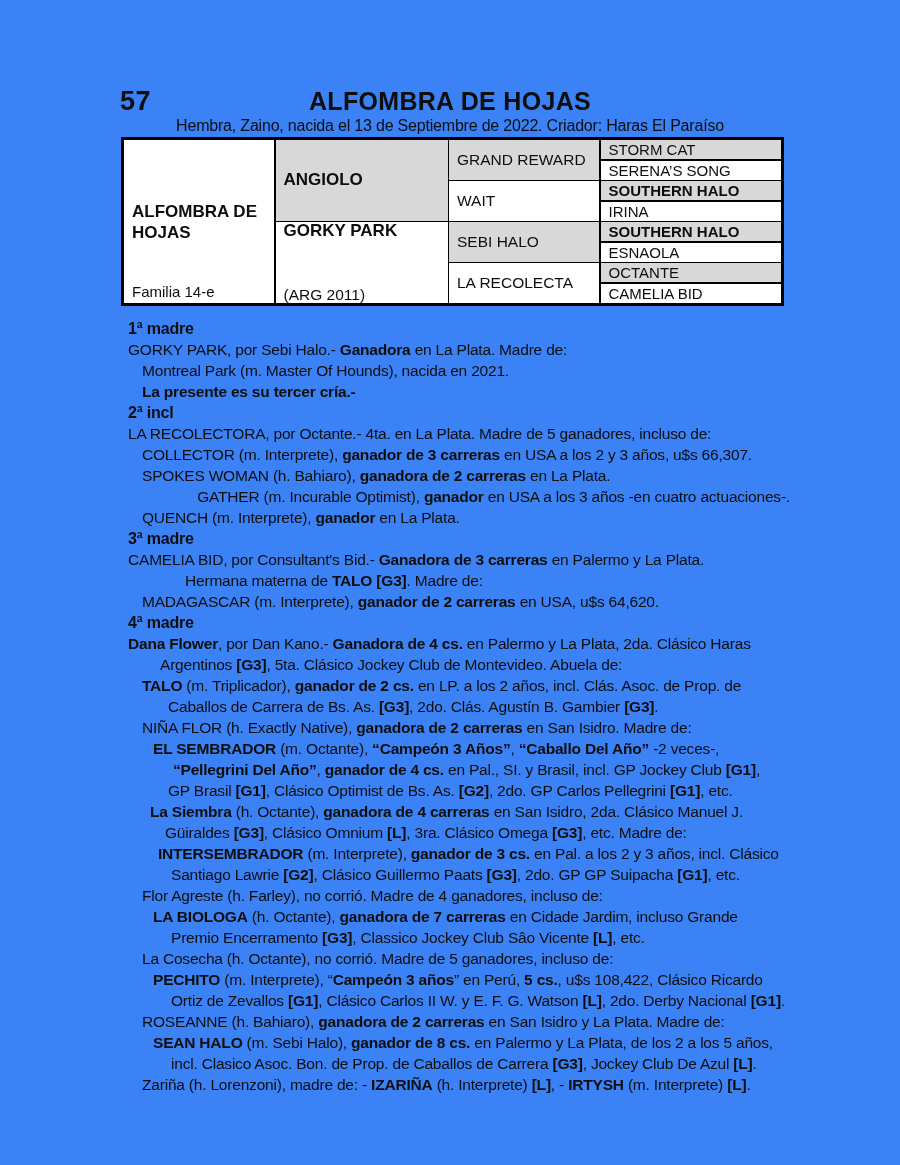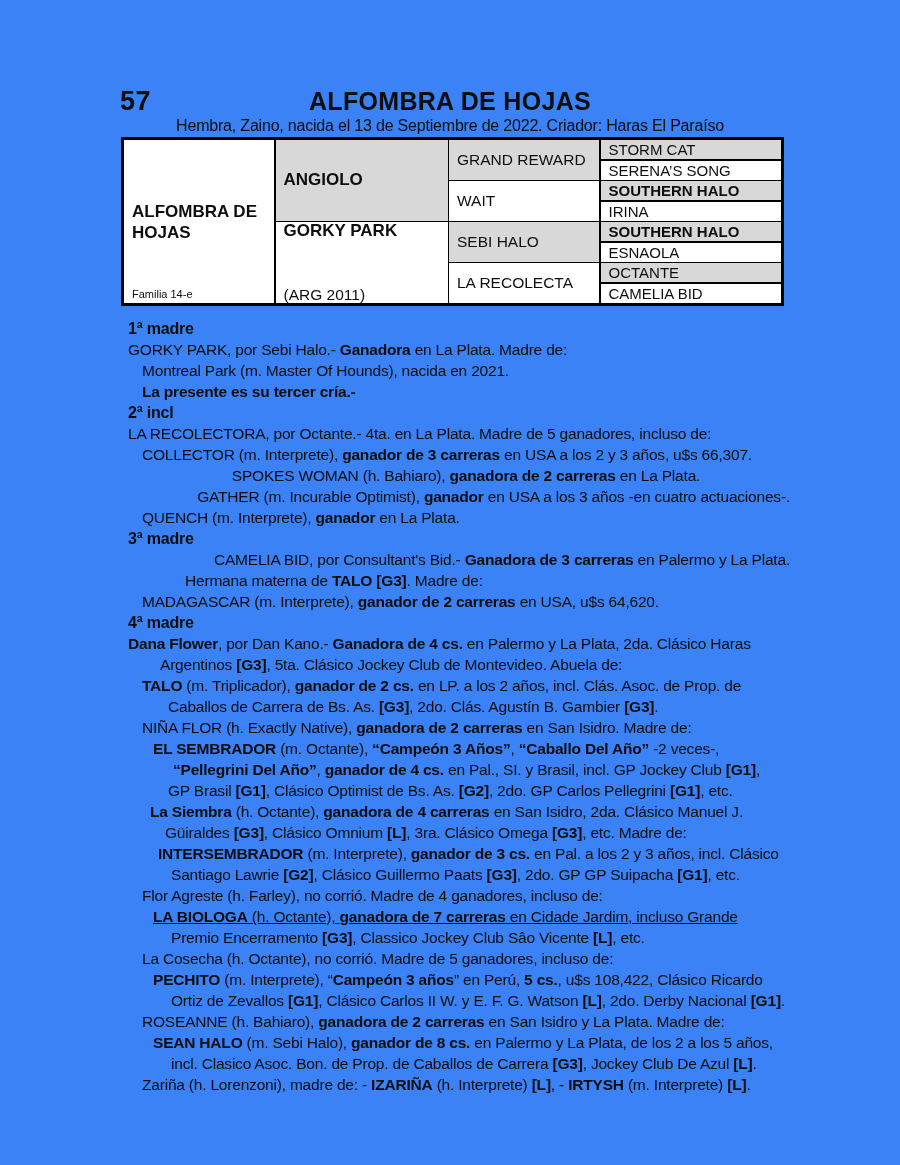--- a/index.html
+++ b/index.html
@@ -32,21 +32,21 @@
   }
   .cell {
     background:#fff; display:flex; flex-direction:column; justify-content:center;
     padding-left:8px; overflow:hidden; white-space:nowrap;
   }
   .cell.shaded { background:#d8d8d8; }
   .cell-subject { grid-column:1; grid-row:1/9; position:relative; }
   .cell-sire    { grid-column:2; grid-row:1/5; }
   .cell-dam     { grid-column:2; grid-row:5/9;gap:44px; }
   .subject-name { font-weight:700; font-size:17px; line-height:21px; white-space:normal; width:135px; }
-  .subject-family { position:absolute; left:8px; bottom:3px; font-size:11px; font-weight:400; }
+  .subject-family { position:absolute; left:8px; bottom:3px; font-size:15px; font-weight:400; }
   .parent-name { font-weight:700; font-size:17px; line-height:20px; }
   .parent-sub  { font-size:15.5px; line-height:20px; }
   .gen2-cell { font-size:15.5px; }
   .gen3-cell { font-size:15px; }
   .gen3-cell.bold { font-weight:700; }
   
   .produce {
     position:absolute; left:128px; top:318px; width:662px;
   }
   .line {
@@ -94,42 +94,42 @@
 
   <div class="produce">
 
   <div class="line heading" style="padding-left: 0px;"><span class="b">1ª madre</span></div>
       <div class="line" style="padding-left: 0px;"><span>GORKY PARK, por Sebi Halo.- </span><span class="b">Ganadora</span><span> en La Plata. Madre de:</span></div>
       <div class="line" style="padding-left: 14px;"><span>Montreal Park (m. Master Of Hounds), nacida en 2021.</span></div>
       <div class="line" style="padding-left: 14px;"><span class="b">La presente es su tercer cría.-</span></div>
       <div class="line heading" style="padding-left: 0px;"><span class="b">2ª incl</span></div>
       <div class="line" style="padding-left: 0px;"><span>LA RECOLECTORA, por Octante.- 4ta. en La Plata. Madre de 5 ganadores, incluso de:</span></div>
       <div class="line" style="padding-left: 14px;"><span>COLLECTOR (m. Interprete), </span><span class="b">ganador de 3 carreras</span><span> en USA a los 2 y 3 años, u$s 66,307.</span></div>
-      <div class="line" style="padding-left: 14px; text-align: center;"><span>SPOKES WOMAN (h. Bahiaro), </span><span class="b">ganadora de 2 carreras</span><span> en La Plata.</span></div>
+      <div class="line" style="padding-left: 14px;"><span>SPOKES WOMAN (h. Bahiaro), </span><span class="b">ganadora de 2 carreras</span><span> en La Plata.</span></div>
       <div class="line" style="padding-left: 14px; text-align: right;"><span>GATHER (m. Incurable Optimist), </span><span class="b">ganador</span><span> en USA a los 3 años -en cuatro actuaciones-.</span></div>
       <div class="line" style="padding-left: 14px;"><span>QUENCH (m. Interprete), </span><span class="b">ganador</span><span> en La Plata.</span></div>
       <div class="line heading" style="padding-left: 0px;"><span class="b">3ª madre</span></div>
-      <div class="line" style="padding-left: 0px; text-align: right;"><span>CAMELIA BID, por Consultant's Bid.- </span><span class="b">Ganadora de 3 carreras</span><span> en Palermo y La Plata.</span></div>
+      <div class="line" style="padding-left: 0px;"><span>CAMELIA BID, por Consultant's Bid.- </span><span class="b">Ganadora de 3 carreras</span><span> en Palermo y La Plata.</span></div>
       <div class="line" style="padding-left: 57px;"><span>Hermana materna de </span><span class="b">TALO [G3]</span><span>. Madre de:</span></div>
       <div class="line" style="padding-left: 14px;"><span>MADAGASCAR (m. Interprete), </span><span class="b">ganador de 2 carreras</span><span> en USA, u$s 64,620.</span></div>
       <div class="line heading" style="padding-left: 0px;"><span class="b">4ª madre</span></div>
       <div class="line" style="padding-left: 0px;"><span class="b">Dana Flower</span><span>, por Dan Kano.- </span><span class="b">Ganadora de 4 cs.</span><span> en Palermo y La Plata, 2da. Clásico Haras</span></div>
       <div class="line" style="padding-left: 32px;"><span>Argentinos </span><span class="b">[G3]</span><span>, 5ta. Clásico Jockey Club de Montevideo. Abuela de:</span></div>
       <div class="line" style="padding-left: 14px;"><span class="b">TALO</span><span> (m. Triplicador), </span><span class="b">ganador de 2 cs.</span><span> en LP. a los 2 años, incl. Clás. Asoc. de Prop. de</span></div>
       <div class="line" style="padding-left: 40px;"><span>Caballos de Carrera de Bs. As. </span><span class="b">[G3]</span><span>, 2do. Clás. Agustín B. Gambier </span><span class="b">[G3]</span><span>.</span></div>
       <div class="line" style="padding-left: 14px;"><span>NIÑA FLOR (h. Exactly Native), </span><span class="b">ganadora de 2 carreras</span><span> en San Isidro. Madre de:</span></div>
       <div class="line" style="padding-left: 25px;"><span class="b">EL SEMBRADOR</span><span> (m. Octante), </span><span class="b">“Campeón 3 Años”</span><span>, </span><span class="b">“Caballo Del Año”</span><span> -2 veces-,</span></div>
       <div class="line" style="padding-left: 45px;"><span class="b">“Pellegrini Del Año”</span><span>, </span><span class="b">ganador de 4 cs.</span><span> en Pal., SI. y Brasil, incl. GP Jockey Club </span><span class="b">[G1]</span><span>,</span></div>
       <div class="line" style="padding-left: 40px;"><span>GP Brasil </span><span class="b">[G1]</span><span>, Clásico Optimist de Bs. As. </span><span class="b">[G2]</span><span>, 2do. GP Carlos Pellegrini </span><span class="b">[G1]</span><span>, etc.</span></div>
       <div class="line" style="padding-left: 22px;"><span class="b">La Siembra</span><span> (h. Octante), </span><span class="b">ganadora de 4 carreras</span><span> en San Isidro, 2da. Clásico Manuel J.</span></div>
       <div class="line" style="padding-left: 37px;"><span>Güiraldes </span><span class="b">[G3]</span><span>, Clásico Omnium </span><span class="b">[L]</span><span>, 3ra. Clásico Omega </span><span class="b">[G3]</span><span>, etc. Madre de:</span></div>
       <div class="line" style="padding-left: 30px;"><span class="b">INTERSEMBRADOR</span><span> (m. Interprete), </span><span class="b">ganador de 3 cs.</span><span> en Pal. a los 2 y 3 años, incl. Clásico</span></div>
       <div class="line" style="padding-left: 43px;"><span>Santiago Lawrie </span><span class="b">[G2]</span><span>, Clásico Guillermo Paats </span><span class="b">[G3]</span><span>, 2do. GP GP Suipacha </span><span class="b">[G1]</span><span>, etc.</span></div>
       <div class="line" style="padding-left: 14px;"><span>Flor Agreste (h. Farley), no corrió. Madre de 4 ganadores, incluso de:</span></div>
-      <div class="line" style="padding-left: 25px; text-decoration: underline;"><span class="b">LA BIOLOGA</span><span> (h. Octante), </span><span class="b">ganadora de 7 carreras</span><span> en Cidade Jardim, incluso Grande</span></div>
+      <div class="line" style="padding-left: 25px;"><span class="b">LA BIOLOGA</span><span> (h. Octante), </span><span class="b">ganadora de 7 carreras</span><span> en Cidade Jardim, incluso Grande</span></div>
       <div class="line" style="padding-left: 43px;"><span>Premio Encerramento </span><span class="b">[G3]</span><span>, Classico Jockey Club Sâo Vicente </span><span class="b">[L]</span><span>, etc.</span></div>
       <div class="line" style="padding-left: 14px;"><span>La Cosecha (h. Octante), no corrió. Madre de 5 ganadores, incluso de:</span></div>
       <div class="line" style="padding-left: 25px;"><span class="b">PECHITO</span><span> (m. Interprete), “</span><span class="b">Campeón 3 años</span><span>” en Perú, </span><span class="b">5 cs.</span><span>, u$s 108,422, Clásico Ricardo</span></div>
       <div class="line" style="padding-left: 43px;"><span>Ortiz de Zevallos </span><span class="b">[G1]</span><span>, Clásico Carlos II W. y E. F. G. Watson </span><span class="b">[L]</span><span>, 2do. Derby Nacional </span><span class="b">[G1]</span><span>.</span></div>
       <div class="line" style="padding-left: 14px;"><span>ROSEANNE (h. Bahiaro), </span><span class="b">ganadora de 2 carreras</span><span> en San Isidro y La Plata. Madre de:</span></div>
       <div class="line" style="padding-left: 25px;"><span class="b">SEAN HALO</span><span> (m. Sebi Halo), </span><span class="b">ganador de 8 cs.</span><span> en Palermo y La Plata, de los 2 a los 5 años,</span></div>
       <div class="line" style="padding-left: 43px;"><span>incl. Clasico Asoc. Bon. de Prop. de Caballos de Carrera </span><span class="b">[G3]</span><span>, Jockey Club De Azul </span><span class="b">[L]</span><span>.</span></div>
       <div class="line" style="padding-left: 14px;"><span>Zariña (h. Lorenzoni), madre de: - </span><span class="b">IZARIÑA</span><span> (h. Interprete) </span><span class="b">[L]</span><span>, - </span><span class="b">IRTYSH</span><span> (m. Interprete) </span><span class="b">[L]</span><span>.</span></div>
     </div>
 

